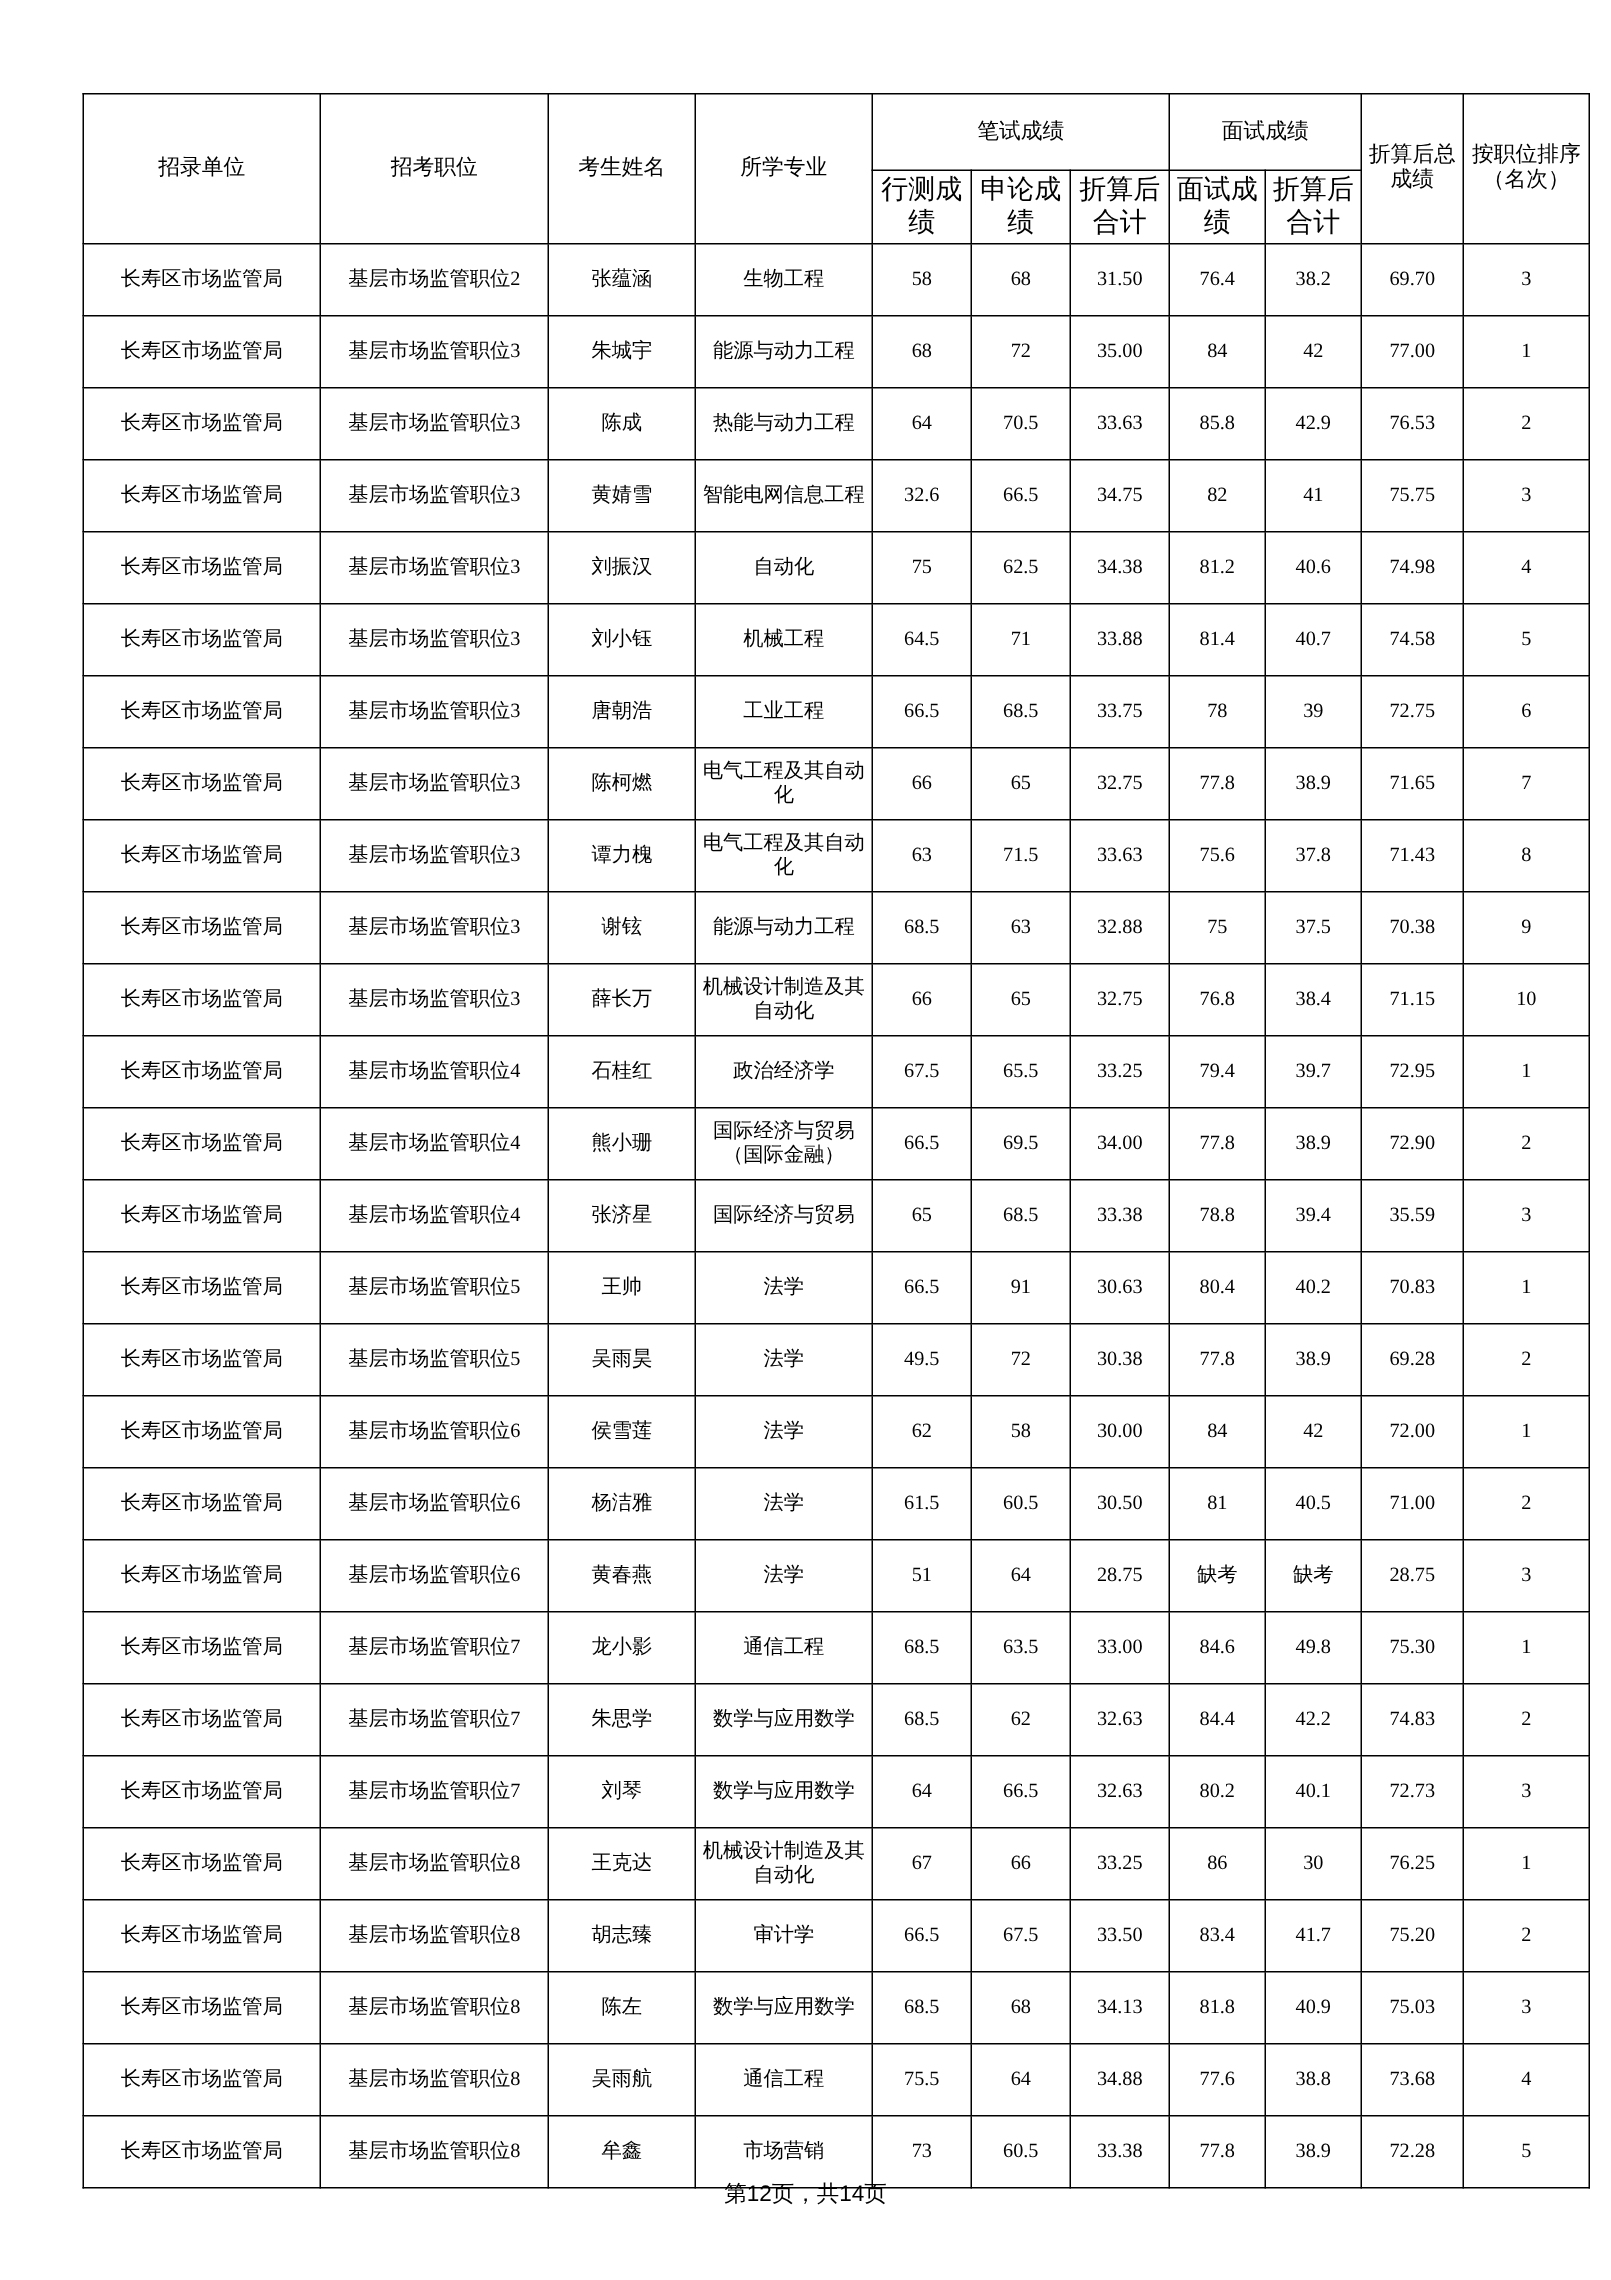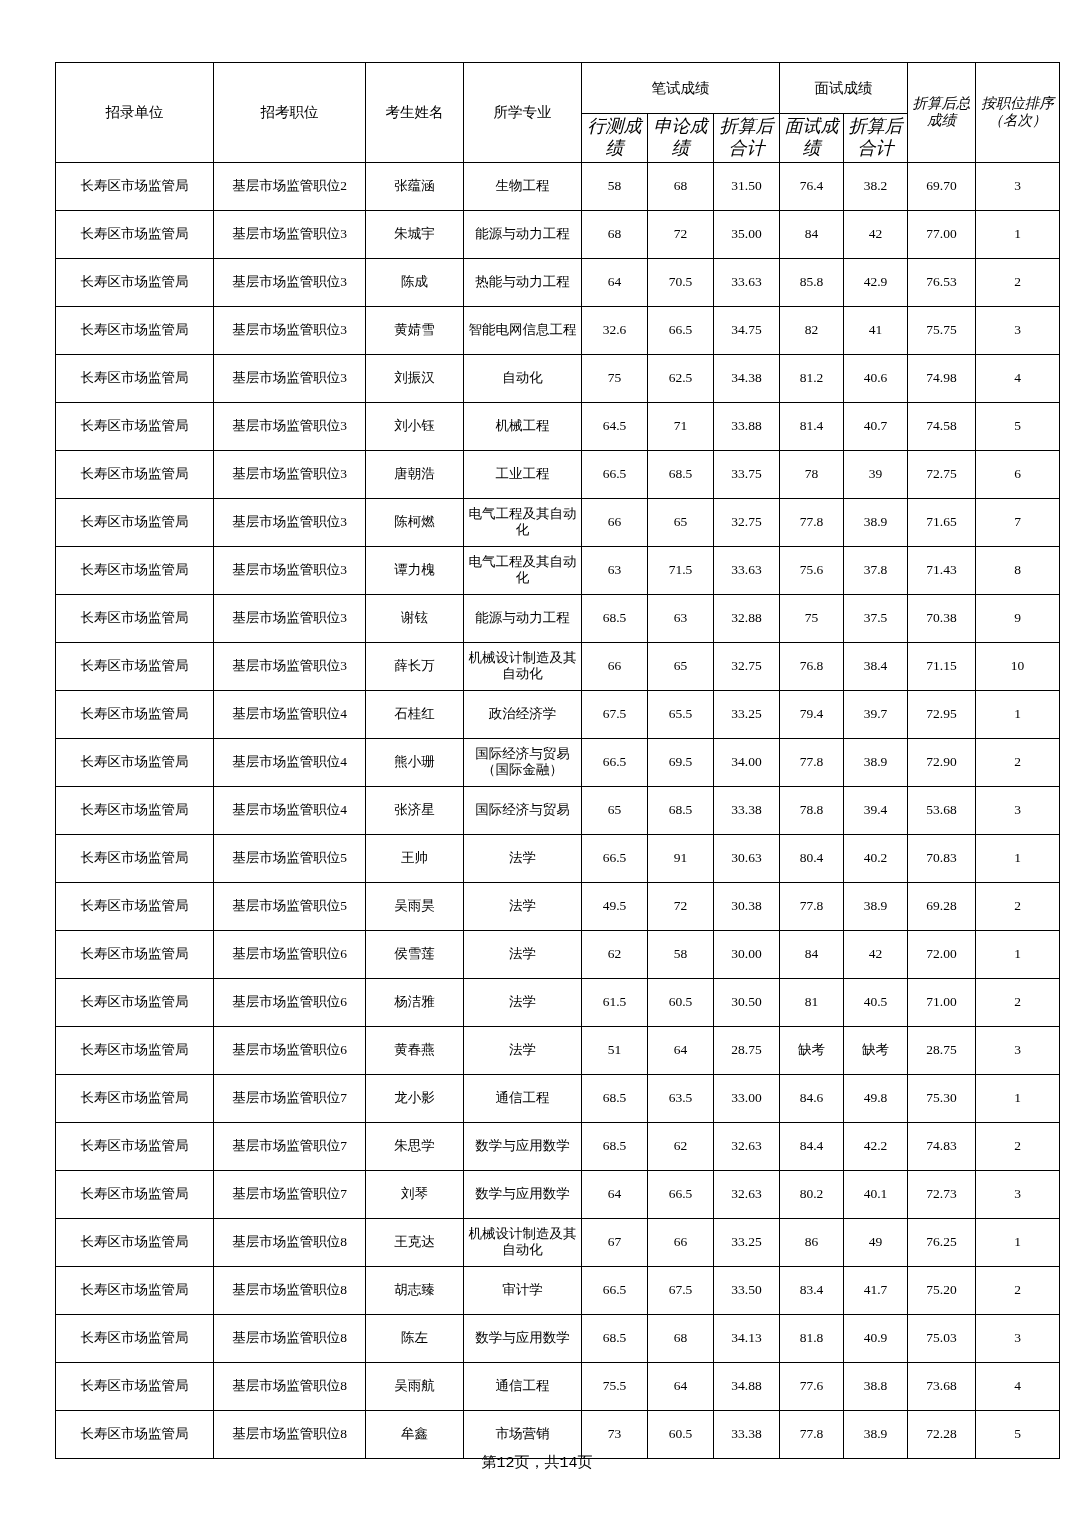--- a/index.html
+++ b/index.html
@@ -60,33 +60,32 @@
   col.c-sl     { width: 66px; }
   col.c-bsum   { width: 66px; }
   col.c-ms     { width: 64px; }
   col.c-msum   { width: 64px; }
   col.c-total  { width: 68px; }
   col.c-rank   { width: 84px; }
 
   .two-line {
     display: block;
     line-height: 1.22;
-    font-style: italic;
   }
   .footer {
     position: absolute;
     left: 0;
     right: 0;
     bottom: 48px;
     text-align: center;
     font-size: 15px;
     font-family: "Liberation Serif", "DejaVu Serif", serif;
   }
   .footer .pg-num {
-    font-family: Liberation Mono, monospace;
+    font-family: Liberation Sans, sans-serif;
   }
 </style>
 </head>
 <body>
 
 <div class="page">
 
   <table class="score-table">
     <colgroup>
       <col class="c-unit">
@@ -314,21 +313,21 @@
         <tr>
           <td>长寿区市场监管局</td>
           <td>基层市场监管职位4</td>
           <td>张济星</td>
           <td>国际经济与贸易</td>
           <td>65</td>
           <td>68.5</td>
           <td>33.38</td>
           <td>78.8</td>
           <td>39.4</td>
-          <td>53.68</td>
+          <td>35.59</td>
           <td>3</td>
         </tr>
         <tr>
           <td>长寿区市场监管局</td>
           <td>基层市场监管职位5</td>
           <td>王帅</td>
           <td>法学</td>
           <td>66.5</td>
           <td>91</td>
           <td>30.63</td>
@@ -430,21 +429,21 @@
         </tr>
         <tr>
           <td>长寿区市场监管局</td>
           <td>基层市场监管职位8</td>
           <td>王克达</td>
           <td>机械设计制造及其自动化</td>
           <td>67</td>
           <td>66</td>
           <td>33.25</td>
           <td>86</td>
-          <td>49</td>
+          <td>30</td>
           <td>76.25</td>
           <td>1</td>
         </tr>
         <tr>
           <td>长寿区市场监管局</td>
           <td>基层市场监管职位8</td>
           <td>胡志臻</td>
           <td>审计学</td>
           <td>66.5</td>
           <td>67.5</td>

